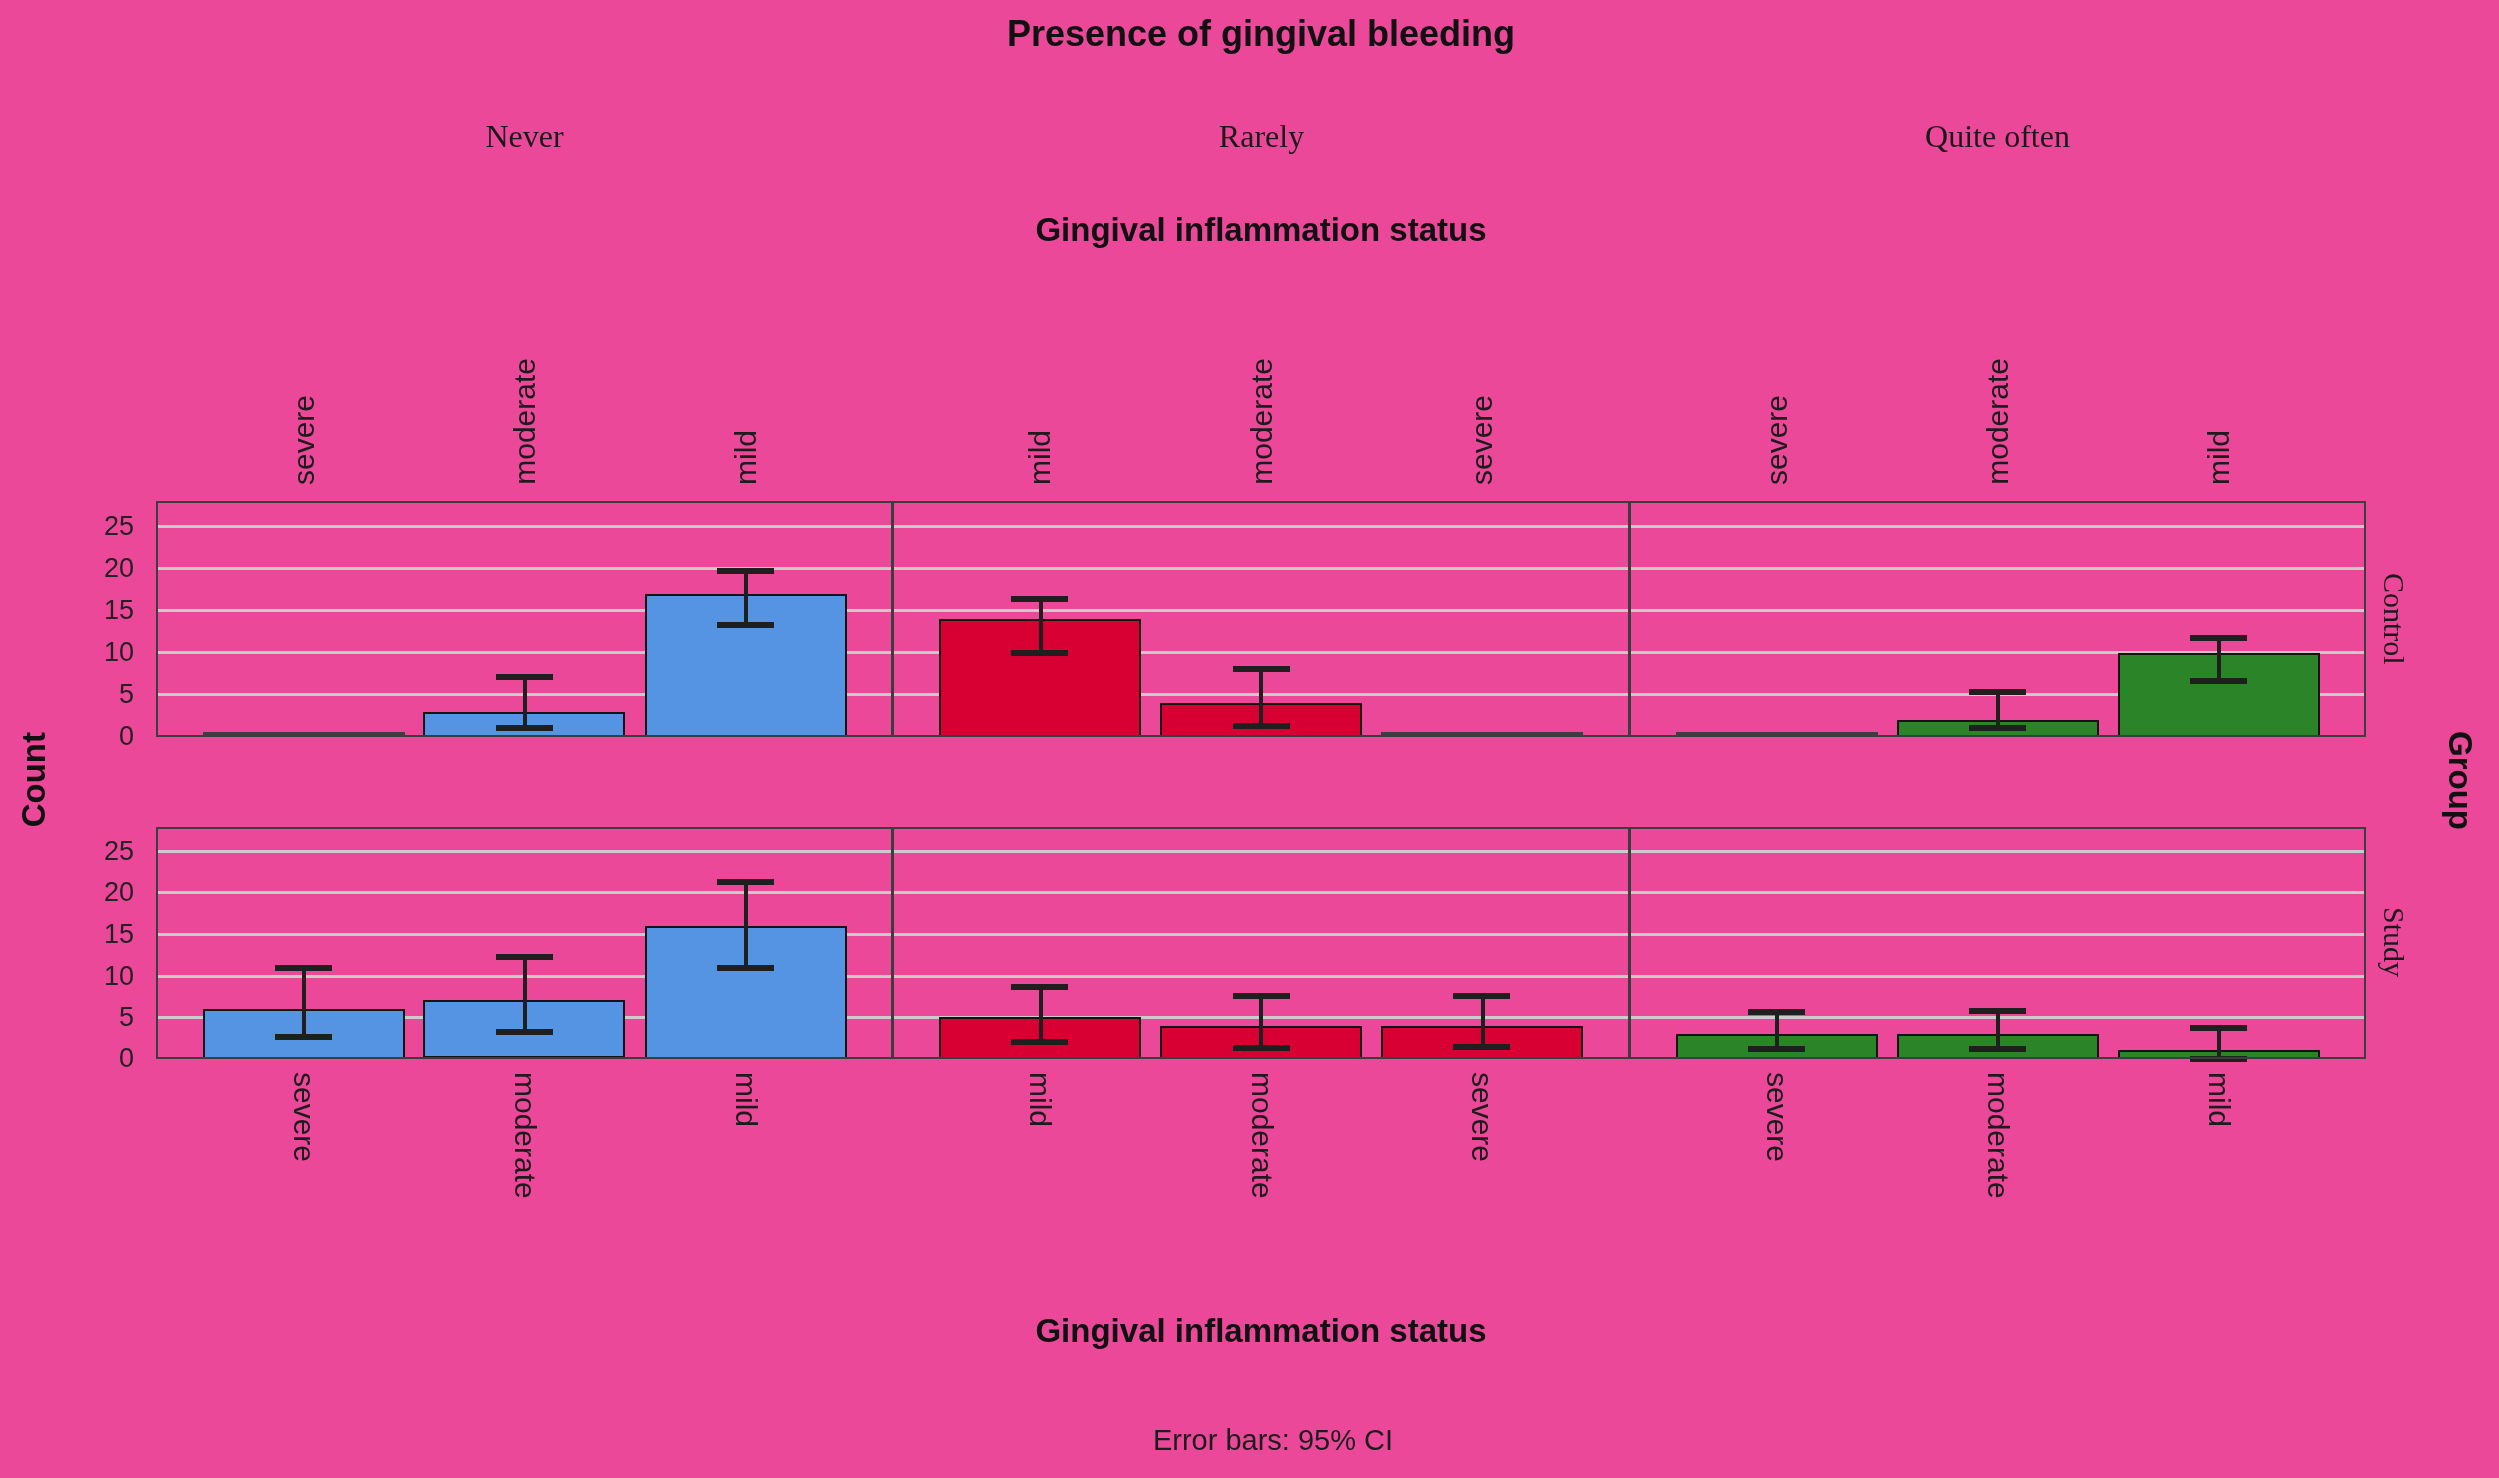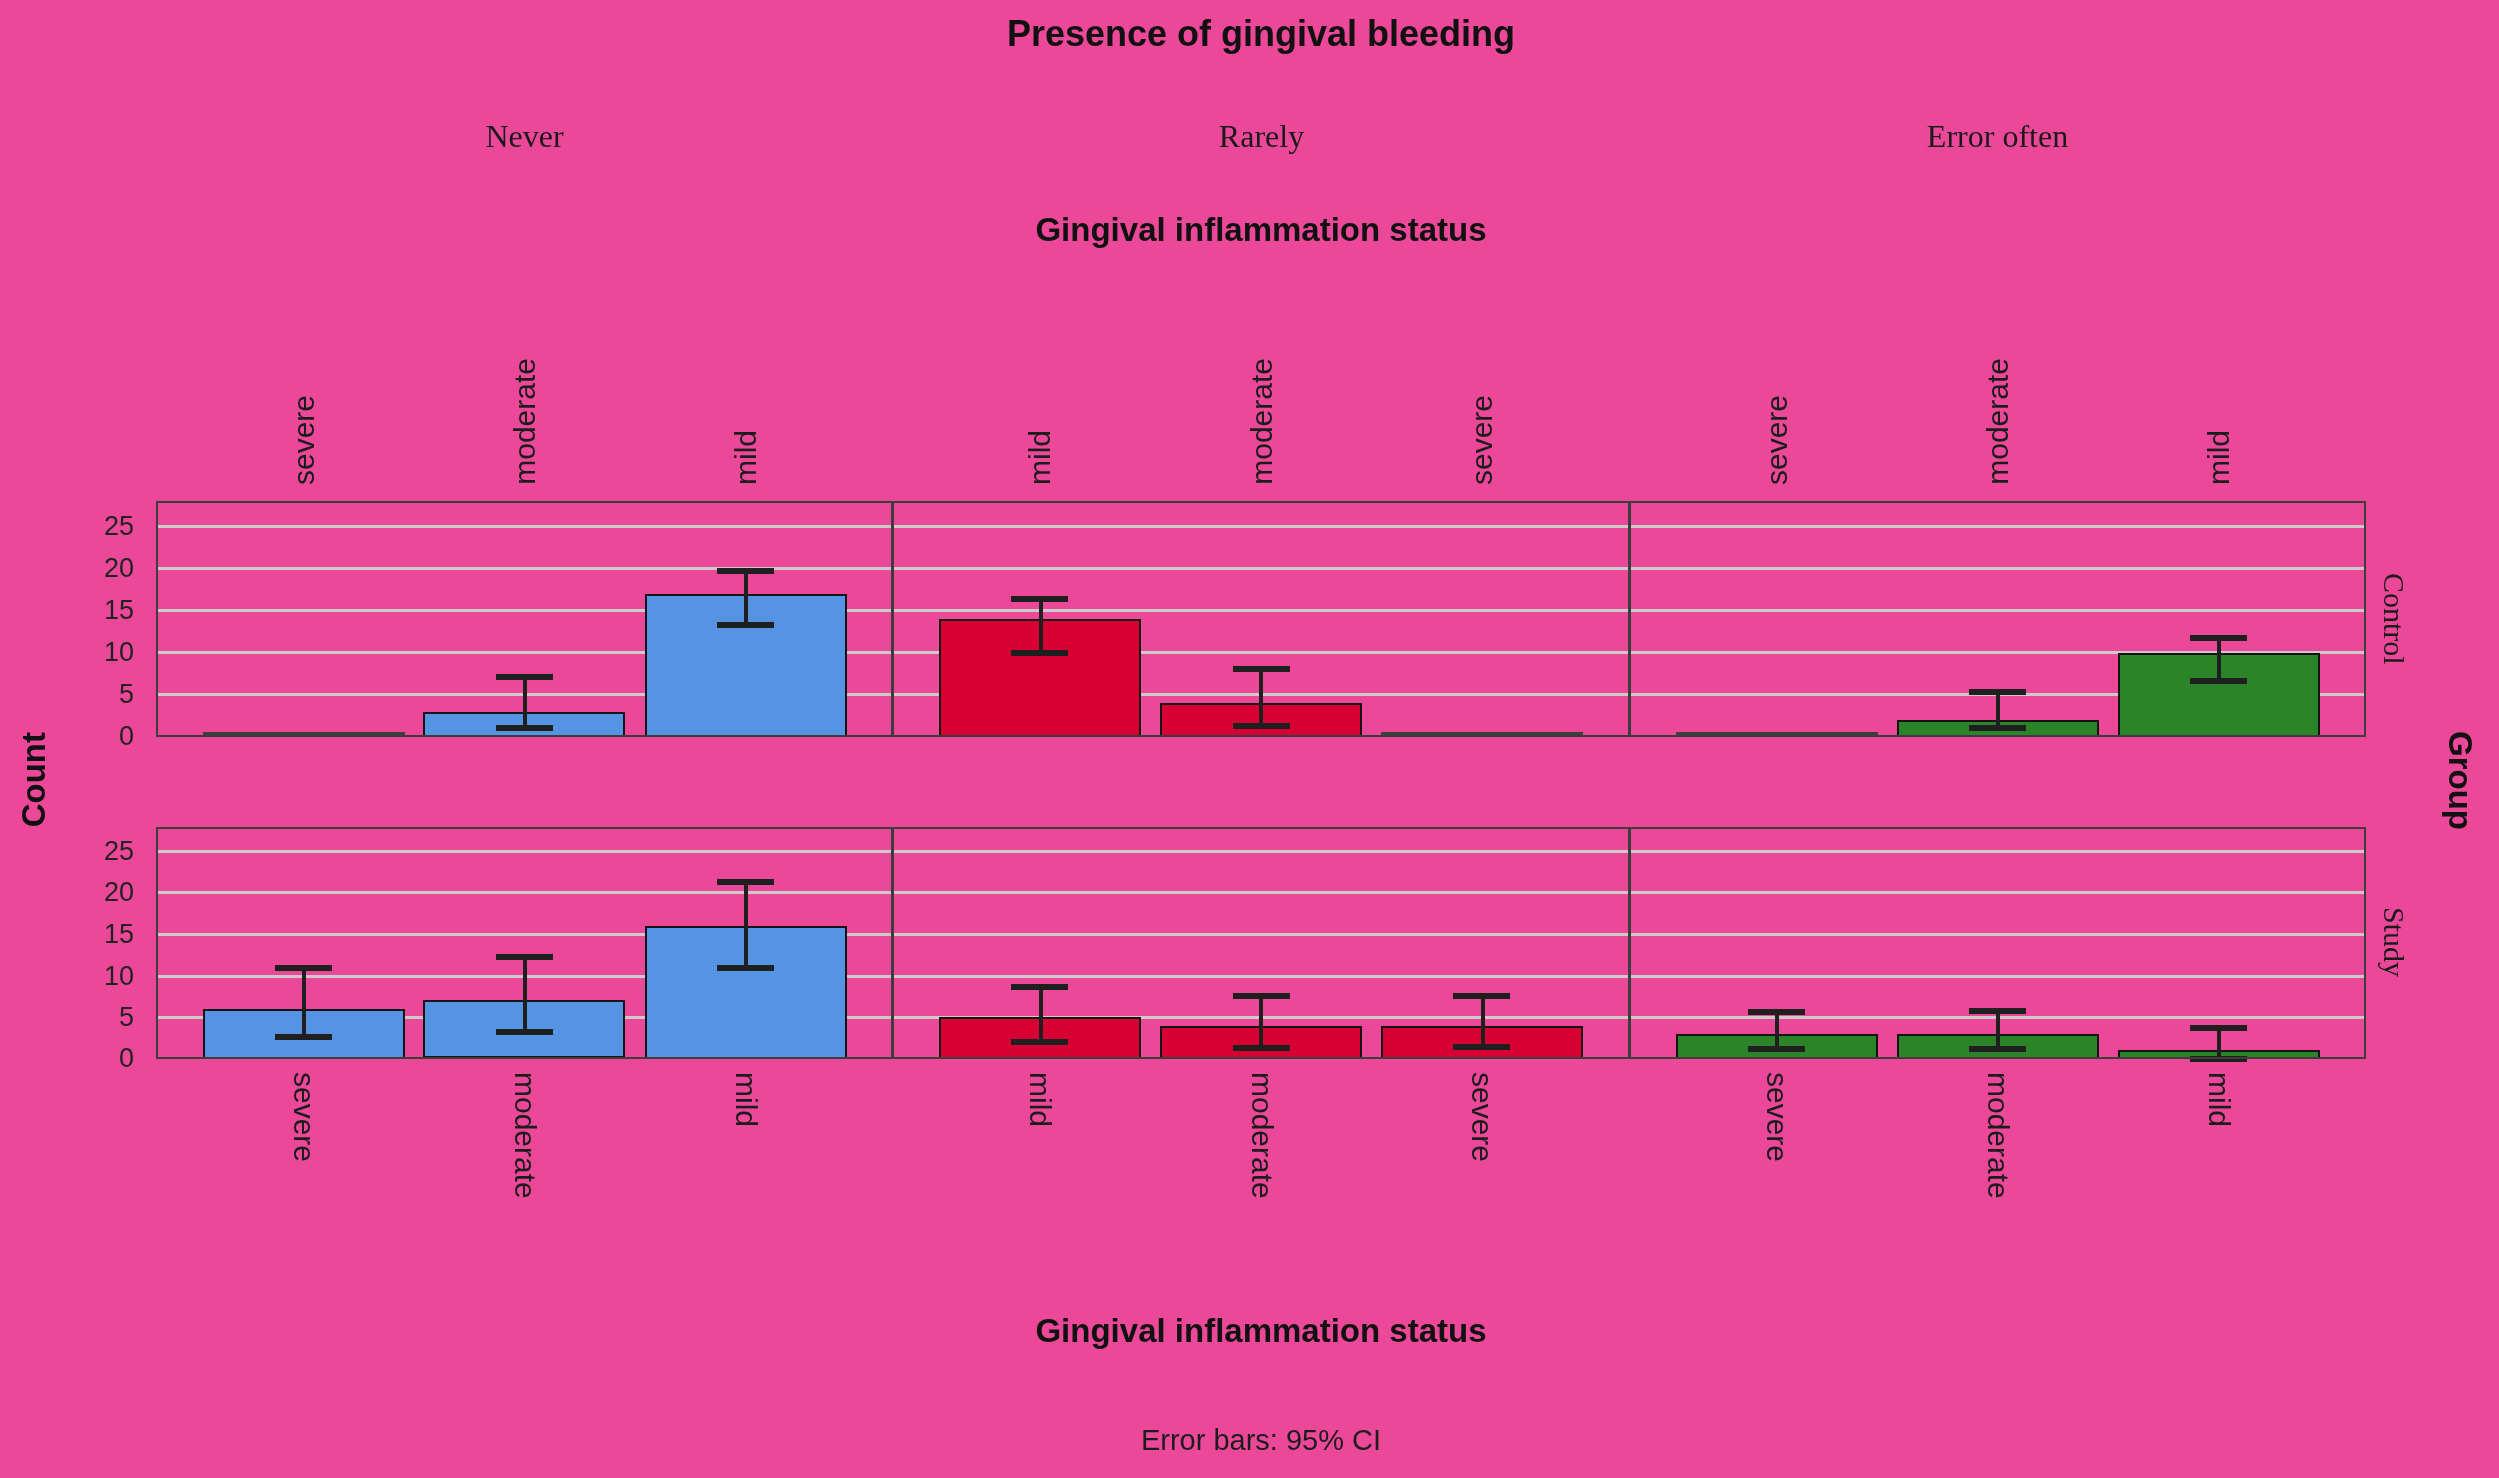--- a/index.html
+++ b/index.html
@@ -4,21 +4,21 @@
 <style>
   html,body{margin:0;padding:0;background:#ffffff;}
   #canvas{position:relative;width:2500px;height:1478px;background:#ec4899;overflow:hidden;
           font-family:"Liberation Sans",sans-serif;color:#111;}
   .title{position:absolute;top:13px;left:156px;width:2210px;text-align:center;
          font-weight:bold;font-size:36px;letter-spacing:0px;}
   .axis-title-top{position:absolute;top:211px;left:156px;width:2210px;text-align:center;
          font-weight:bold;font-size:33px;}
   .axis-title-bottom{position:absolute;top:1312px;left:156px;width:2210px;text-align:center;
          font-weight:bold;font-size:33px;}
-  .footnote{position:absolute;top:1424px;left:156px;width:2210px;text-align:center;
+  .footnote{position:absolute;top:1424px;left:168px;width:2210px;text-align:center;
          font-weight:normal;font-size:29px;color:#1d1d1d;}
   .hdr{position:absolute;top:118px;width:737px;text-align:center;
        font-family:"Liberation Serif",serif;font-size:32px;color:#1a1a1a;}
   .vert-up{writing-mode:vertical-rl;transform:rotate(180deg);}
   .vert-down{writing-mode:vertical-rl;}
   .count-label{position:absolute;left:8.6px;top:672px;height:216px;width:50px;
        display:flex;justify-content:center;align-items:center;
        font-weight:bold;font-size:33px;}
   .group-label{position:absolute;left:2435px;top:672px;height:216px;width:50px;
        display:flex;justify-content:center;align-items:center;
@@ -30,21 +30,21 @@
   .ytick{position:absolute;width:86px;text-align:right;font-size:27px;line-height:34px;color:#222;}
 </style>
 </head>
 <body>
 
 <div id="canvas">
   <div class="title">Presence of gingival bleeding</div>
 
   <div class="hdr" style="left:893px">Rarely</div>
   <div class="hdr" style="left:156px">Never</div>
-  <div class="hdr" style="left:1629px">Error often</div>
+  <div class="hdr" style="left:1629px">Quite often</div>
 
   <div class="axis-title-top">Gingival inflammation status</div>
 
   <div id="plot"></div>
 
   <div class="count-label">
     <span class="vert-up">Count</span>
   </div>
 
   <div class="row-label" style="top:511px">

